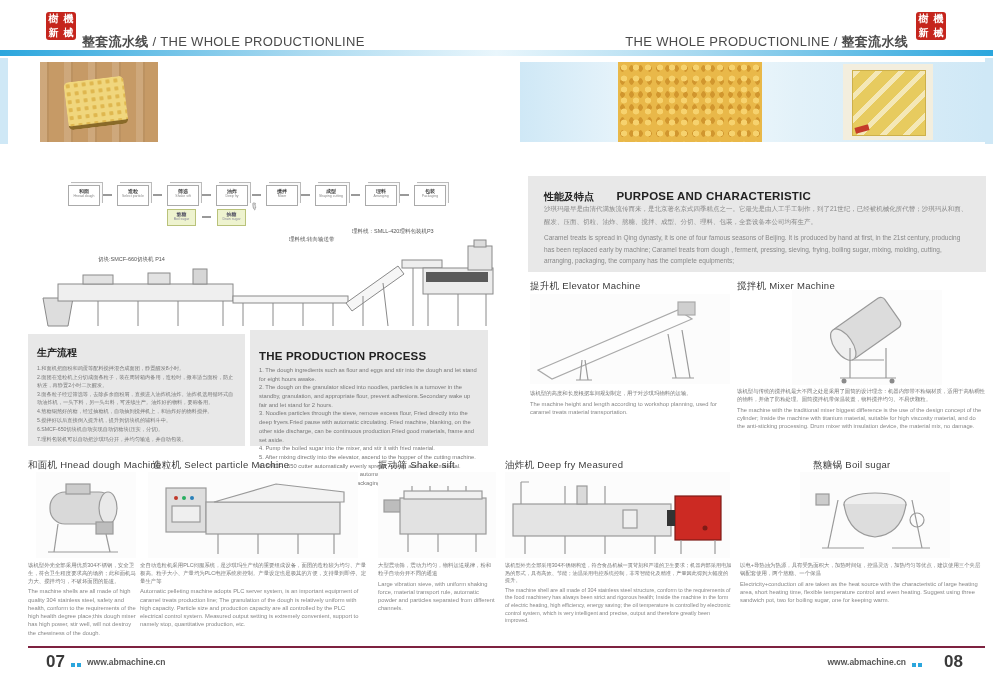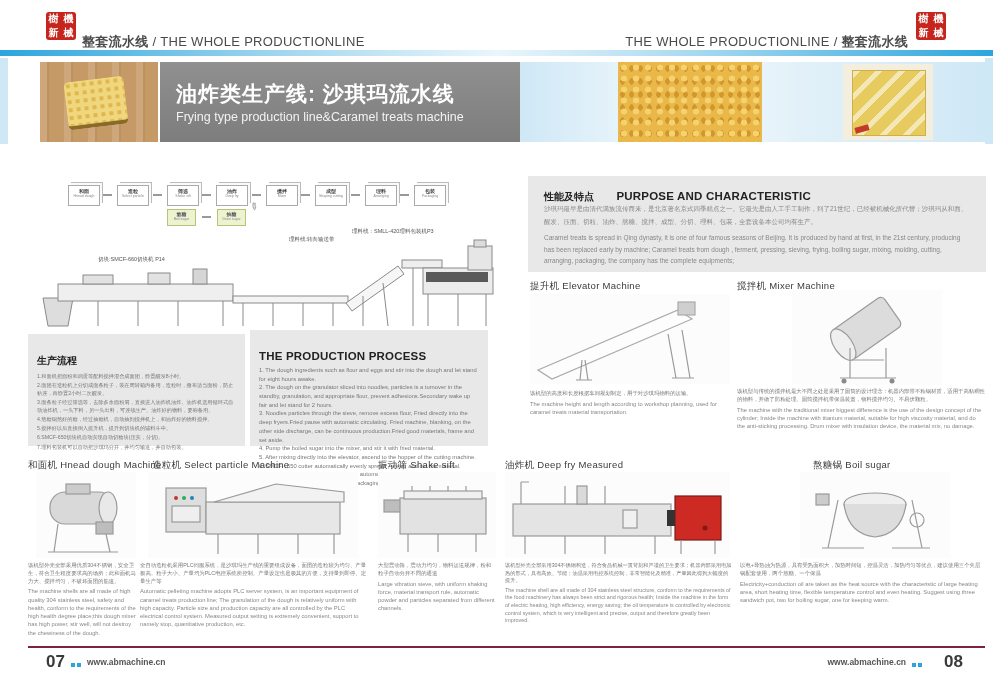--- a/index.html
+++ b/index.html
@@ -94,24 +94,20 @@
       <span>械</span>
   </div>
 
   <div id="topbar" class="abs"></div>
   <div class="abs sidestrip" style="left:0;"></div>
   <div class="abs sidestrip" style="left:985px;"></div>
 
   <div id="photo1" class="abs">
       <div class="treat"></div>
     </div>
-  <div id="banner" class="abs">
-    <div class="tz">油炸类生产线: 沙琪玛流水线</div>
-    <div class="te">Frying type production line&amp;Caramel treats machine</div>
-  </div>
   <div id="rband" class="abs"></div>
   <div id="photo2" class="abs"></div>
   <div id="photo3" class="abs">
       <div class="pack"></div>
       <div class="smear"></div>
     </div>
 
   <div class="abs" style="left:28px;top:183px;width:470px;height:60px;">
     <div class="fbox" style="left:40px;top:2px;">
         <div class="fz">和面</div>
@@ -181,21 +177,21 @@
       <path d="M335 58 L335 88 M355 45 L360 88"></path>
       <rect x="374" y="22" width="40" height="8" fill="#eee"></rect>
       <rect x="395" y="30" width="70" height="26" fill="#ececec"></rect>
       <rect x="398" y="34" width="62" height="10" fill="#5a5a5a" stroke="none"></rect>
       <rect x="440" y="8" width="24" height="24" fill="#e6e6e6"></rect>
       <rect x="446" y="2" width="12" height="7" fill="#dcdcdc"></rect>
       <path d="M400 56 L400 88 M430 56 L430 88 M458 56 L458 88 M385 30 L385 88"></path>
     </g>
   </svg>
 
-  <div class="abs panel" style="left:28px;top:334px;width:217px;height:112px;padding:20px 9px;box-sizing:border-box;">
+  <div class="abs panel" style="left:28px;top:334px;width:217px;height:112px;padding:12px 9px;box-sizing:border-box;">
     <div class="ptitle-zh">生产流程</div>
     <div class="pitems-zh">
       <div>1.和面机把面粉和鸡蛋等配料搅拌混合成面团，静置醒发8小时。</div>
       <div>2.面团在造粒机上分切成面条粒子，装在周转箱内备用，造粒时，撒布适当面粉，防止粘连，再静置2小时二次醒发。</div>
       <div>3.面条粒子经过筛选等，去除多余面粉屑，直接进入油炸机油炸。油炸机选用循环式自动油炸机，一头下料，另一头出料，可连续生产。油炸好的物料，要称备用。</div>
       <div>4.熬糖锅熬好的糖，经过抽糖机，自动抽到搅拌机上，和油炸好的物料搅拌。</div>
       <div>5.搅拌好以后直接倒入提升机，提升到切块机的辅料斗中。</div>
       <div>6.SMCF-650切块机自动实现自动切糖块(压实，分切)。</div>
       <div>7.理料包装机可以自动把沙琪玛分开，并均匀输送，并自动包装。</div>
     </div>

